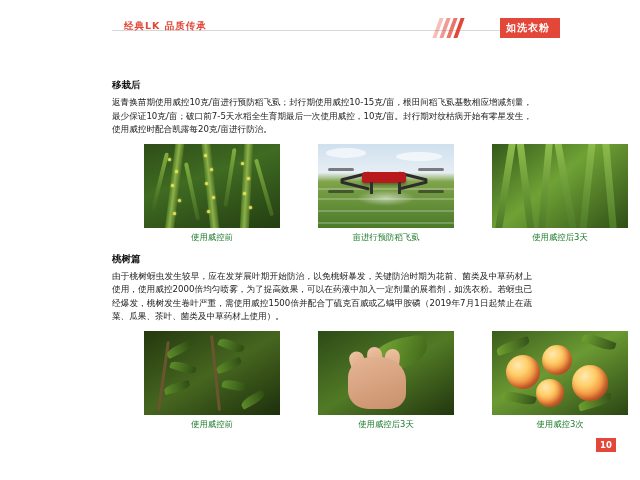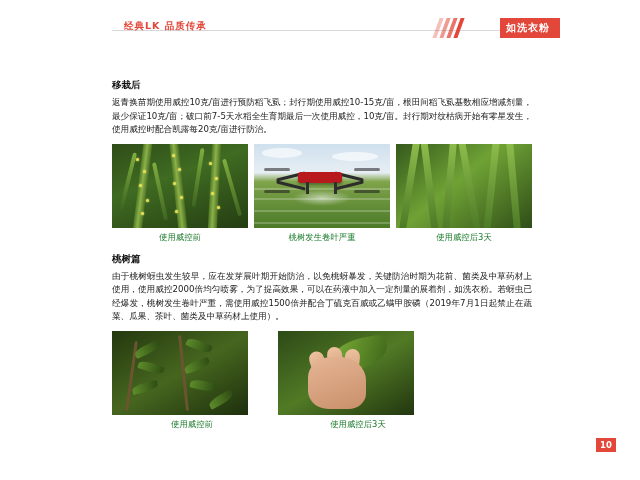--- a/index.html
+++ b/index.html
@@ -103,20 +103,21 @@
   .gap-md { height: 9px; }
 
   
   .img-row {
     display: flex;
     gap: 6px;
     margin-top: 7px;
   }
   .img-cell {
     width: 160px;
+    margin-left: 32px;
   }
   .photo {
     position: relative;
     width: 136px;
     height: 84px;
     overflow: hidden;
     background: #3a5a2a;
   }
   .caption {
     text-align: center;
@@ -303,21 +304,21 @@
           <div class="arm" style="left:22px; top:40px; width:30px; transform:rotate(14deg);"></div>
           <div class="arm" style="left:80px; top:40px; width:30px; transform:rotate(-14deg);"></div>
           <div class="rotor" style="left:10px; top:24px;"></div>
           <div class="rotor" style="left:100px; top:24px;"></div>
           <div class="rotor" style="left:10px; top:46px;"></div>
           <div class="rotor" style="left:100px; top:46px;"></div>
           <div class="body"></div>
           <div class="leg" style="left:52px; top:38px;"></div>
           <div class="leg" style="left:80px; top:38px;"></div>
         </div>
-        <div class="caption">桃树发生卷叶严重</div>
+        <div class="caption">亩进行预防稻飞虱</div>
       </div>
 
       <div class="img-cell">
         <div class="photo p-leaves">
           <div class="lf" style="left:10px; transform:rotate(9deg);"></div>
           <div class="lf" style="left:30px; transform:rotate(-7deg);"></div>
           <div class="lf" style="left:50px; transform:rotate(5deg);"></div>
           <div class="lf" style="left:70px; transform:rotate(-10deg);"></div>
           <div class="lf" style="left:92px; transform:rotate(6deg);"></div>
           <div class="lf" style="left:114px; transform:rotate(-5deg);"></div>
@@ -353,20 +354,33 @@
         <div class="photo p-hand">
           <div class="bigleaf"></div>
           <div class="finger" style="left:34px; top:20px; transform:rotate(-18deg);"></div>
           <div class="finger" style="left:50px; top:16px; transform:rotate(-6deg);"></div>
           <div class="finger" style="left:66px; top:18px; transform:rotate(6deg);"></div>
           <div class="palm"></div>
         </div>
         <div class="caption">使用威控后3天</div>
       </div>
 
+      <div class="img-cell">
+        <div class="photo p-peach">
+          <div class="pleaf" style="left:4px; top:10px; transform:rotate(-18deg);"></div>
+          <div class="pleaf" style="left:90px; top:6px; transform:rotate(20deg);"></div>
+          <div class="pleaf" style="left:10px; top:62px; transform:rotate(14deg);"></div>
+          <div class="pleaf" style="left:86px; top:66px; transform:rotate(-16deg);"></div>
+          <div class="fruit" style="left:14px; top:24px; width:34px; height:34px;"></div>
+          <div class="fruit" style="left:50px; top:14px; width:30px; height:30px;"></div>
+          <div class="fruit" style="left:80px; top:34px; width:36px; height:36px;"></div>
+          <div class="fruit" style="left:44px; top:48px; width:28px; height:28px;"></div>
+        </div>
+        <div class="caption">使用威控3次</div>
+      </div>
 
     </div>
 
   </div>
 
   <div class="page-badge">10</div>
 
 </div>
 
 </body></html>

